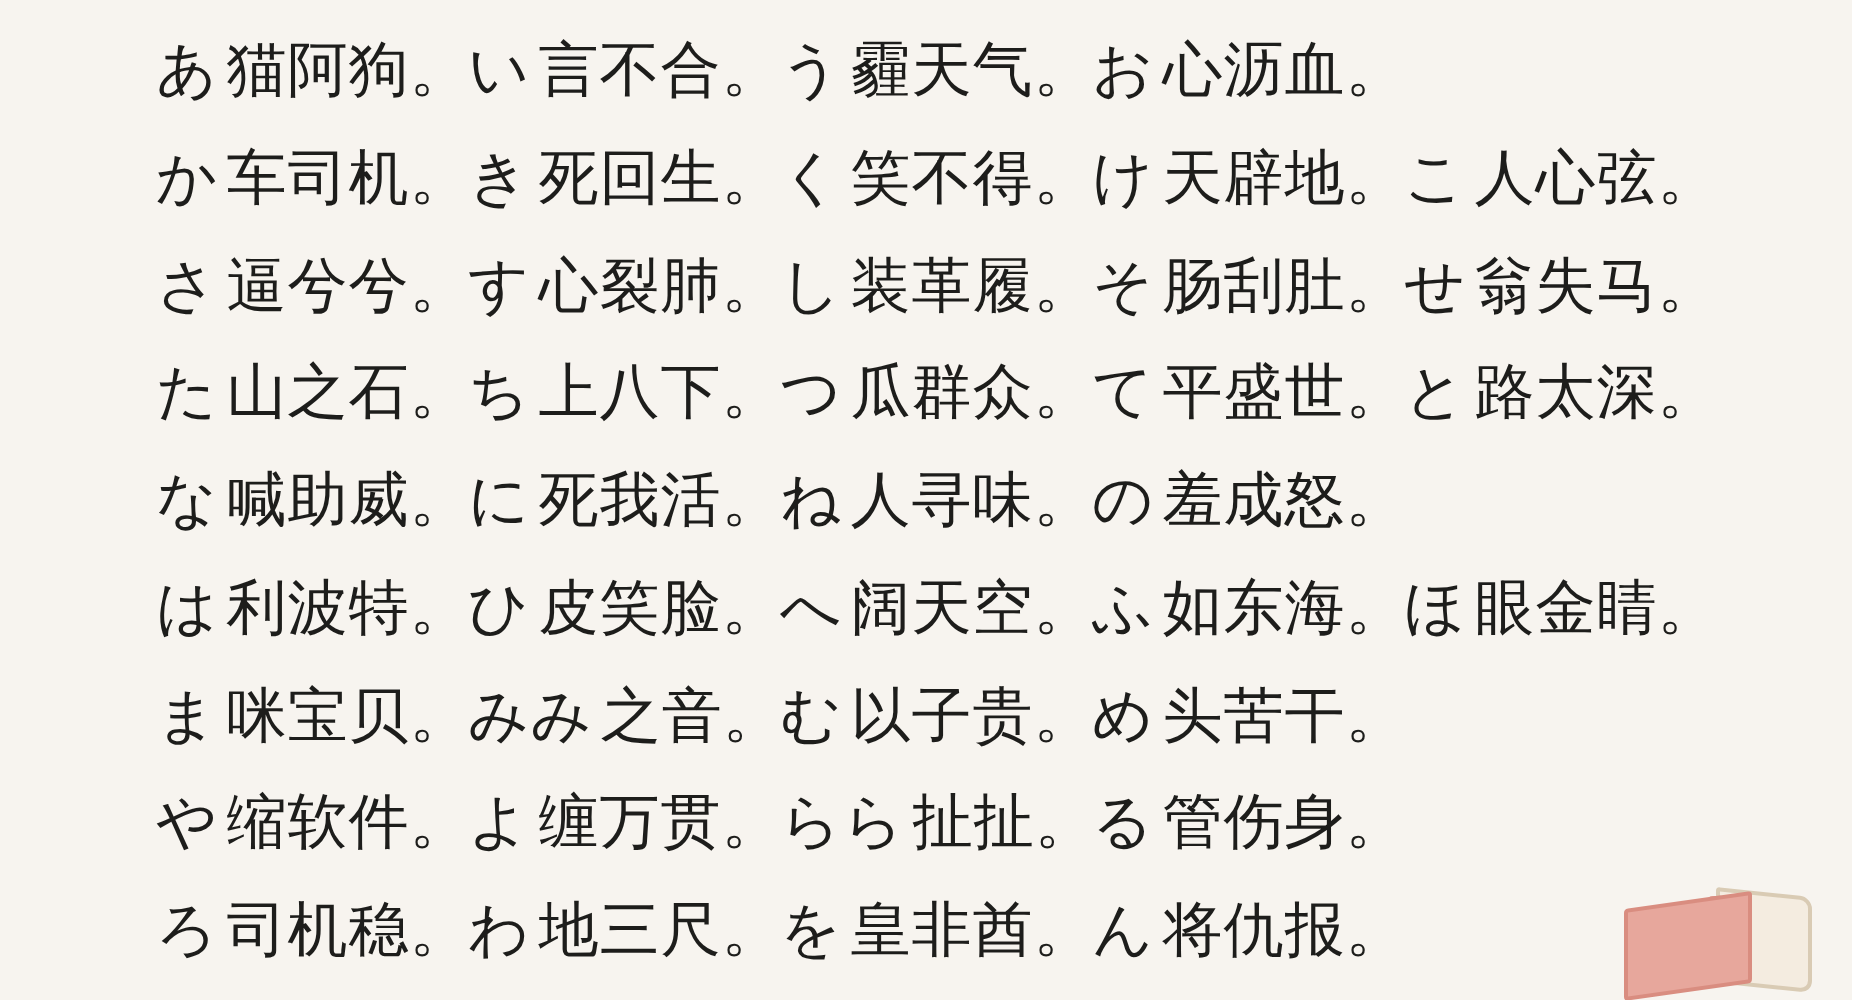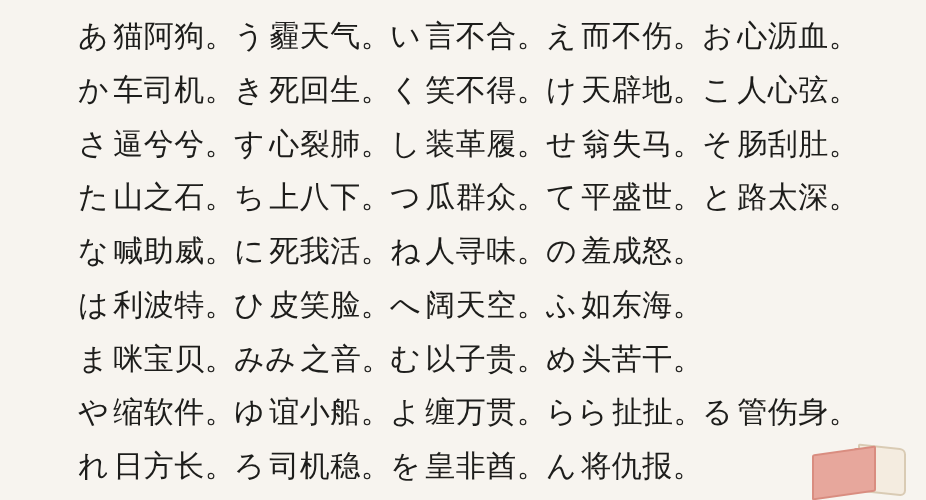--- a/index.html
+++ b/index.html
@@ -100,40 +100,39 @@
   }
 </style>
 </head>
 <body>
 
 <div class="page">
   <div class="grid">
 
     <div class="row">
       <div class="cell"><span class="kana">あ</span><span>猫阿狗。</span></div>
+      <div class="cell"><span class="kana">い</span><span>言不合。</span></div>
       <div class="cell"><span class="kana">う</span><span>霾天气。</span></div>
-      <div class="cell"><span class="kana">い</span><span>言不合。</span></div>
-      <div class="cell"><span class="kana">え</span><span>而不伤。</span></div>
       <div class="cell"><span class="kana">お</span><span>心沥血。</span></div>
     </div>
 
     <div class="row">
       <div class="cell"><span class="kana">か</span><span>车司机。</span></div>
       <div class="cell"><span class="kana">き</span><span>死回生。</span></div>
       <div class="cell"><span class="kana">く</span><span>笑不得。</span></div>
       <div class="cell"><span class="kana">け</span><span>天辟地。</span></div>
       <div class="cell"><span class="kana">こ</span><span>人心弦。</span></div>
     </div>
 
     <div class="row">
       <div class="cell"><span class="kana">さ</span><span>逼兮兮。</span></div>
       <div class="cell"><span class="kana">す</span><span>心裂肺。</span></div>
       <div class="cell"><span class="kana">し</span><span>装革履。</span></div>
+      <div class="cell"><span class="kana">そ</span><span>肠刮肚。</span></div>
       <div class="cell"><span class="kana">せ</span><span>翁失马。</span></div>
-      <div class="cell"><span class="kana">そ</span><span>肠刮肚。</span></div>
     </div>
 
     <div class="row">
       <div class="cell"><span class="kana">た</span><span>山之石。</span></div>
       <div class="cell"><span class="kana">ち</span><span>上八下。</span></div>
       <div class="cell"><span class="kana">つ</span><span>瓜群众。</span></div>
       <div class="cell"><span class="kana">て</span><span>平盛世。</span></div>
       <div class="cell"><span class="kana">と</span><span>路太深。</span></div>
     </div>
 
@@ -142,40 +141,40 @@
       <div class="cell"><span class="kana">に</span><span>死我活。</span></div>
       <div class="cell"><span class="kana">ね</span><span>人寻味。</span></div>
       <div class="cell"><span class="kana">の</span><span>羞成怒。</span></div>
     </div>
 
     <div class="row">
       <div class="cell"><span class="kana">は</span><span>利波特。</span></div>
       <div class="cell"><span class="kana">ひ</span><span>皮笑脸。</span></div>
       <div class="cell"><span class="kana">へ</span><span>阔天空。</span></div>
       <div class="cell"><span class="kana">ふ</span><span>如东海。</span></div>
+      <div class="cell"><span class="kana">ほ</span><span>眼金睛。</span></div>
     </div>
 
     <div class="row">
       <div class="cell"><span class="kana">ま</span><span>咪宝贝。</span></div>
       <div class="cell"><span class="kana">みみ</span><span>之音。</span></div>
       <div class="cell"><span class="kana">む</span><span>以子贵。</span></div>
       <div class="cell"><span class="kana">め</span><span>头苦干。</span></div>
     </div>
 
     <div class="row">
       <div class="cell"><span class="kana">や</span><span>缩软件。</span></div>
-      <div class="cell"><span class="kana">ゆ</span><span>谊小船。</span></div>
       <div class="cell"><span class="kana">よ</span><span>缠万贯。</span></div>
       <div class="cell"><span class="kana">らら</span><span>扯扯。</span></div>
       <div class="cell"><span class="kana">る</span><span>管伤身。</span></div>
     </div>
 
     <div class="row">
-      <div class="cell"><span class="kana">れ</span><span>日方长。</span></div>
       <div class="cell"><span class="kana">ろ</span><span>司机稳。</span></div>
+      <div class="cell"><span class="kana">わ</span><span>地三尺。</span></div>
       <div class="cell"><span class="kana">を</span><span>皇非酋。</span></div>
       <div class="cell"><span class="kana">ん</span><span>将仇报。</span></div>
     </div>
 
   </div>
 </div>
 
 <div class="corner-book">
   <div class="book-pages"></div>
   <div class="book-spine"></div>

